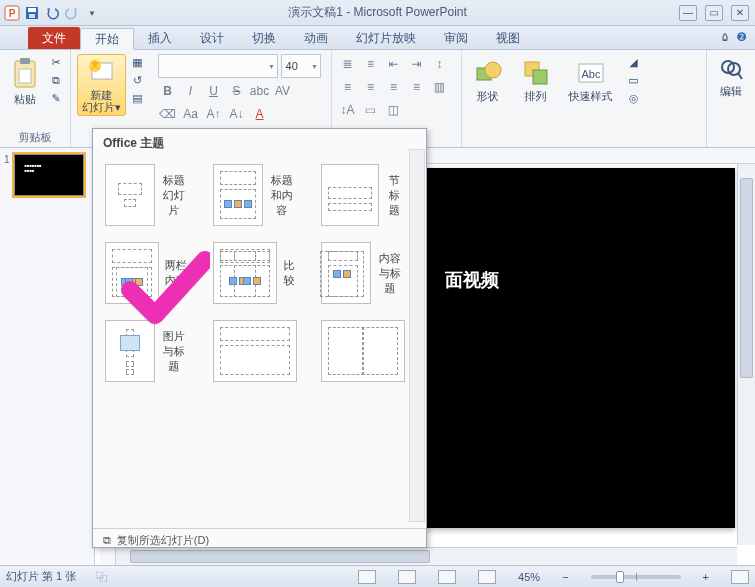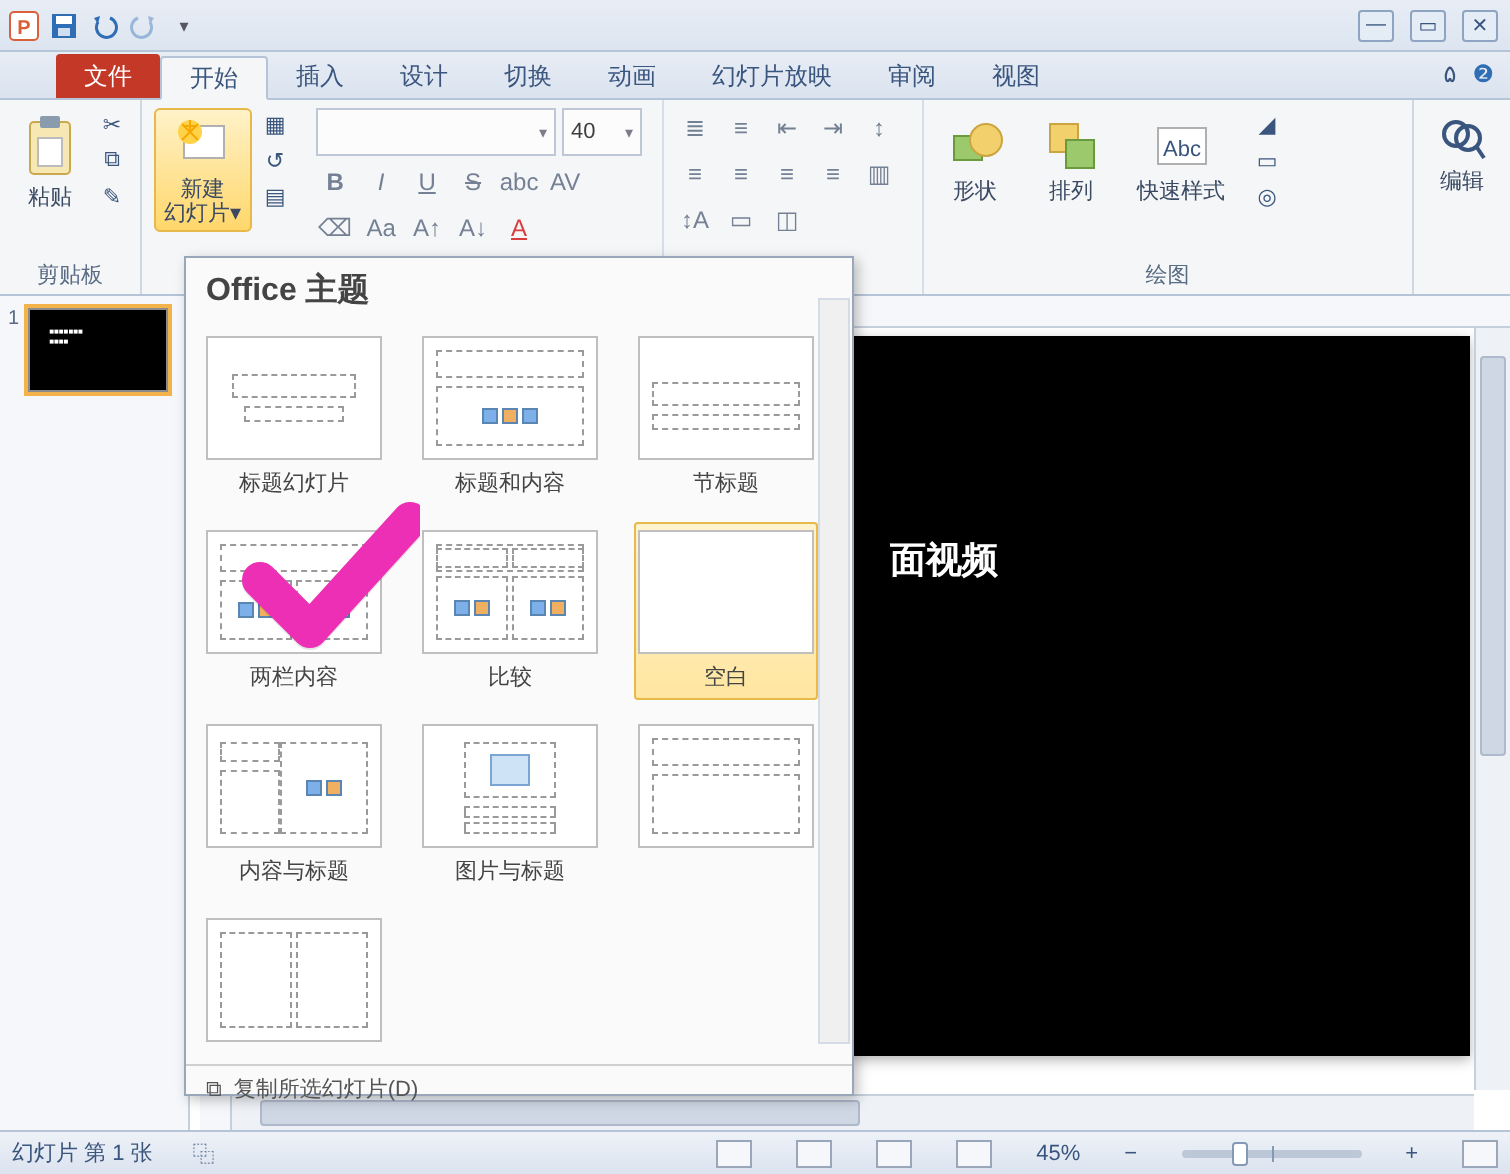--- a/index.html
+++ b/index.html
@@ -49,24 +49,24 @@
 .slidearea { flex:1; background:#fff; position:relative; padding:20px 20px; }
 .slide { margin-left:310px; width:310px; height:360px; background:#000; box-shadow: 0 2px 6px rgba(0,0,0,.3); color:#fff; padding:100px 20px; font-weight:bold; }
 .slide-line1 { font-size:20px; margin-bottom:30px; }
 .slide-line2 { font-size:18px; }
 
 .ruler-h { position:absolute; top:148px; left:100px; right:0; height:16px; background:#f5f7fa; border-bottom:1px solid #c6cfdc; z-index:2; }
 .ruler-v { position:absolute; top:164px; left:100px; width:16px; bottom:22px; background:#f5f7fa; border-right:1px solid #c6cfdc; z-index:2; }
 
 
 .layout-dropdown { position:absolute; top:128px; left:92px; width:335px; height:420px; background:#fafafa; border:1px solid #9aa7bb; box-shadow: 2px 2px 6px rgba(0,0,0,.25); z-index:50; }
-.ld-header { font-size:16px; font-weight:bold; color:#444; padding:6px 10px; }
+.ld-header { font-size:12px; font-weight:bold; color:#444; padding:6px 10px; }
 .ld-body { padding:2px 8px; overflow:auto; height:370px; position:relative; }
 .ld-grid { display:flex; flex-wrap:wrap; gap:8px 16px; }
-.ld-item { width:92px; display:flex; flex-direction:column; align-items:center; gap:4px; padding:3px; border:1px solid transparent; }
+.ld-item { width:92px; display:flex; flex-direction:row; align-items:center; gap:4px; padding:3px; border:1px solid transparent; }
 .ld-item.sel { background: linear-gradient(#fff3cf,#ffe6a0); border:1px solid #e7b84a; border-radius:2px; }
 .ld-thumb { width:88px; height:62px; background:#fff; border:1px solid #bfbfbf; position:relative; }
 .ld-label { font-size:11px; color:#444; text-align:center; }
 .ld-footer { border-top:1px solid #d0d0d0; padding:4px 10px; font-size:11px; color:#555; display:flex; align-items:center; gap:6px; }
 .ld-scrollbar { position:absolute; right:1px; top:20px; bottom:25px; width:16px; background:#f0f0f0; border:1px solid #d6dce6; }
 
 
 .lt { position:absolute; border:1px dashed #9a9a9a; }
 .lt-title { left:6px; right:6px; top:6px; height:14px; }
 .lt-title-c { left:12px; right:12px; top:18px; height:12px; }
@@ -125,20 +125,21 @@
         </svg>
     </span>
     <span class="tb-icon" style="opacity:.4">
       <svg width="14" height="14">
           <path d="M4 3 A5 5 0 1 0 10 5" fill="none" stroke="#2f6db5" stroke-width="1.5"></path>
           <path d="M12 3 L9 2 L10 6 Z" fill="#2f6db5"></path>
         </svg>
     </span>
     <span class="tb-icon" style="font-size:9px;color:#556">▾</span>
   </div>
+  <div class="tb-center">演示文稿1 - Microsoft PowerPoint</div>
   <div class="tb-right">
     <span class="winbtn">―</span>
     <span class="winbtn">▭</span>
     <span class="winbtn">✕</span>
   </div>
 </div>
 
 <div class="tabbar">
   <div class="tab-file">文件</div>
   <div class="tab active">开始</div>
@@ -276,21 +277,20 @@
             <text x="15" y="20" text-anchor="middle" font-size="11" fill="#3a557e">Abc</text>
           </svg>
         <span class="bigbtn-label">快速样式</span>
       </div>
       <div class="smallbtns">
         <span class="sb">◢</span>
         <span class="sb">▭</span>
         <span class="sb">◎</span>
       </div>
     </div>
-    <div class="rgroup-label">绘图</div>
   </div>
 
   <div class="rgroup" style="border-right:none">
     <div class="rgroup-body">
       <div class="bigbtn">
         <svg width="26" height="26">
             <circle cx="10" cy="10" r="6" fill="none" stroke="#3a557e" stroke-width="2"></circle>
             <circle cx="16" cy="12" r="6" fill="none" stroke="#3a557e" stroke-width="2"></circle>
             <line x1="20" y1="16" x2="24" y2="22" stroke="#3a557e" stroke-width="2"></line>
           </svg>
@@ -392,24 +392,20 @@
             <div class="lt lt-half-r" style="top:22px">
               <div class="lt-content-icons">
                 <span class="ci"></span>
                 <span class="ci o"></span>
               </div>
             </div>
           </div>
         <div class="ld-label">比较</div>
       </div>
 
-      <div class="ld-item sel">
-        <div class="ld-thumb"></div>
-        <div class="ld-label">空白</div>
-      </div>
       <div class="ld-item">
         <div class="ld-thumb">
             <div class="lt lt-cap-l"></div>
             <div class="lt" style="left:6px;top:22px;width:30px;bottom:6px"></div>
             <div class="lt lt-body-r">
               <div class="lt-content-icons">
                 <span class="ci"></span>
                 <span class="ci o"></span>
               </div>
             </div>

